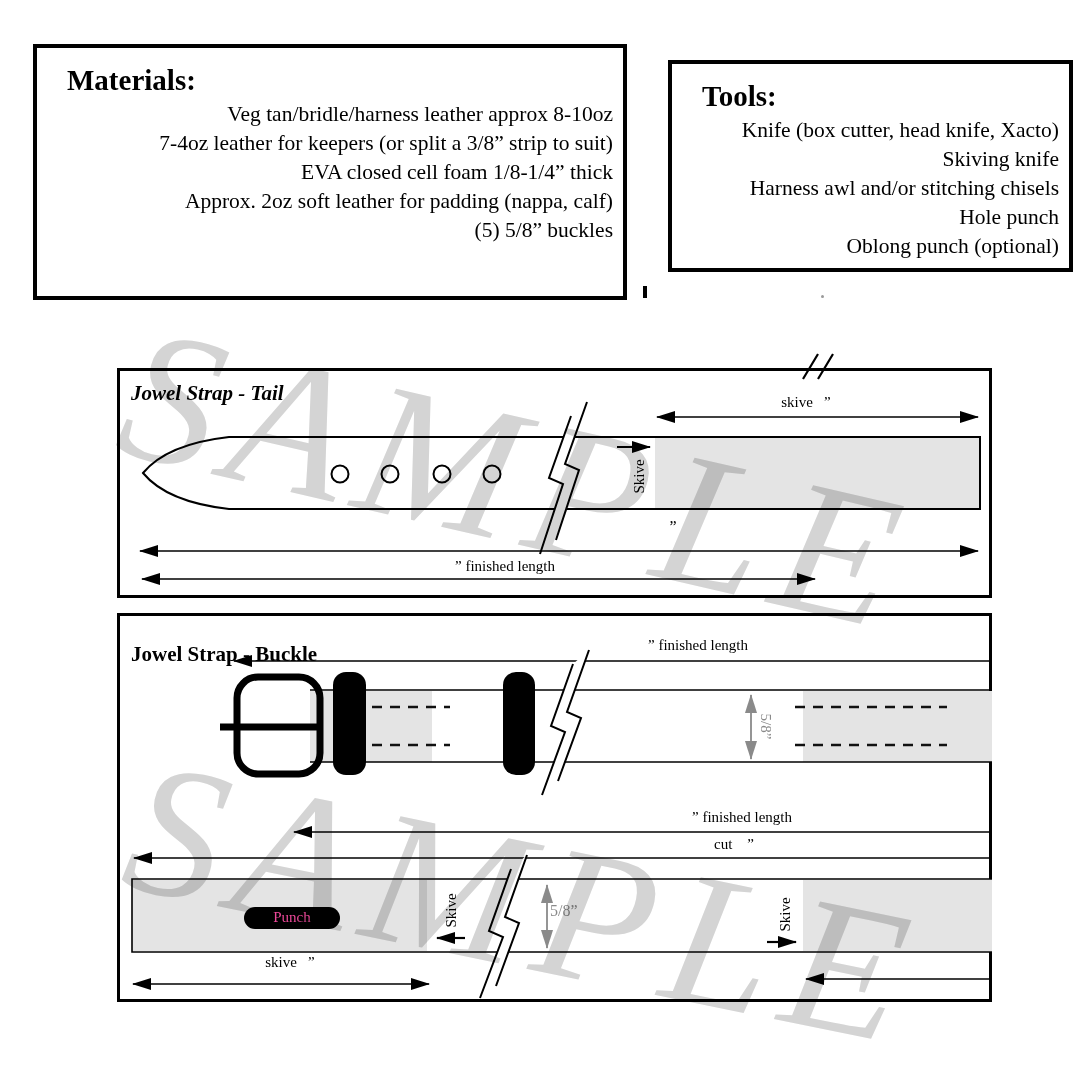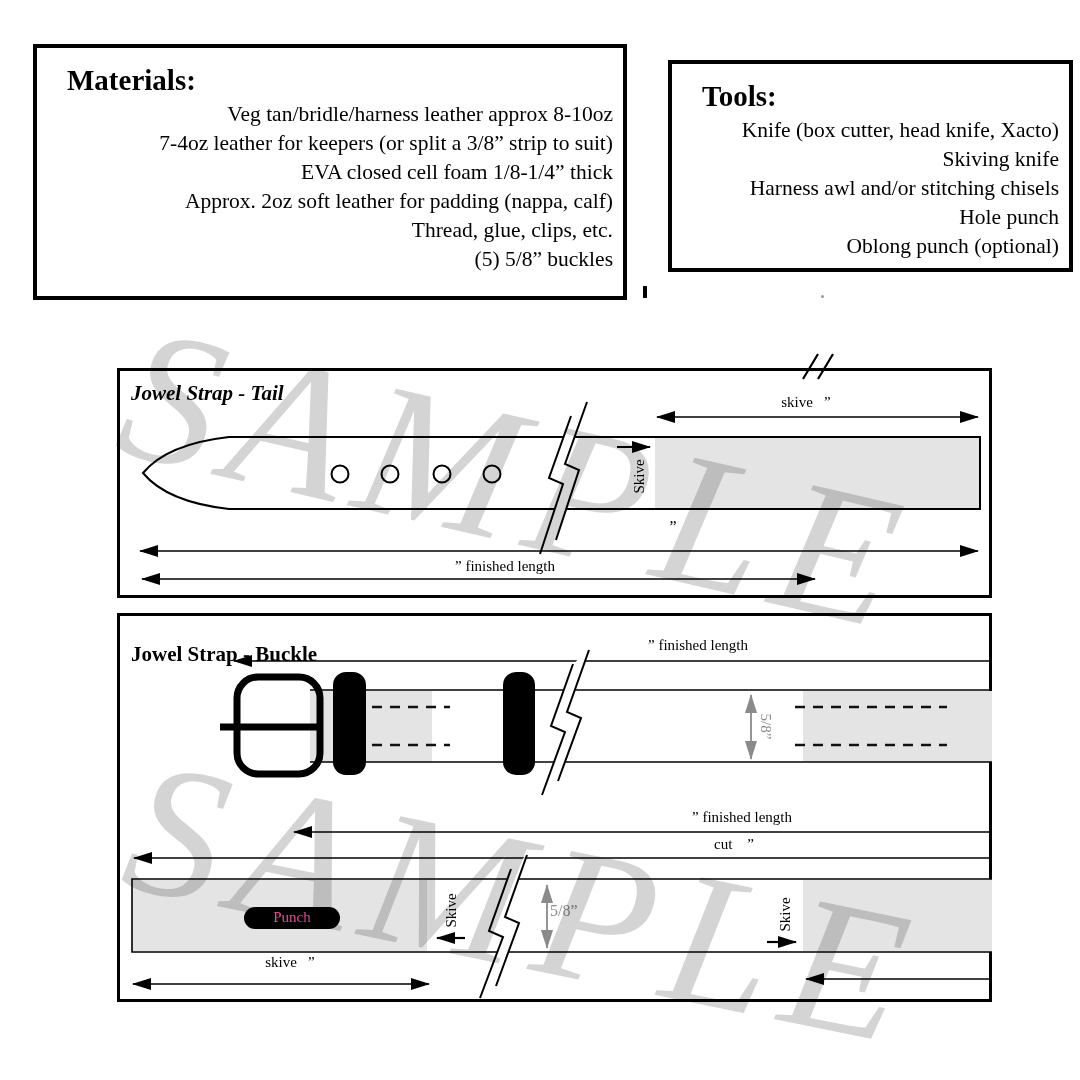--- a/index.html
+++ b/index.html
@@ -46,21 +46,20 @@
 </style>
 </head>
 <body>
 
 <div class="info-box" style="left:33px;top:44px;width:594px;height:256px;">
   <h2>Materials:</h2>
   <div class="li">Veg tan/bridle/harness leather approx 8-10oz</div>
   <div class="li">7-4oz leather for keepers (or split a 3/8” strip to suit)</div>
   <div class="li">EVA closed cell foam 1/8-1/4” thick</div>
   <div class="li">Approx. 2oz soft leather for padding (nappa, calf)</div>
-  <div class="li">Thread, glue, clips, etc.</div>
   <div class="li">(5) 5/8” buckles</div>
 </div>
 
 <div class="info-box" style="left:645px;top:60px;width:405px;height:212px;margin-left:23px;">
   <h2>Tools:</h2>
   <div class="li">Knife (box cutter, head knife, Xacto)</div>
   <div class="li">Skiving knife</div>
   <div class="li">Harness awl and/or stitching chisels</div>
   <div class="li">Hole punch</div>
   <div class="li">Oblong punch (optional)</div>

